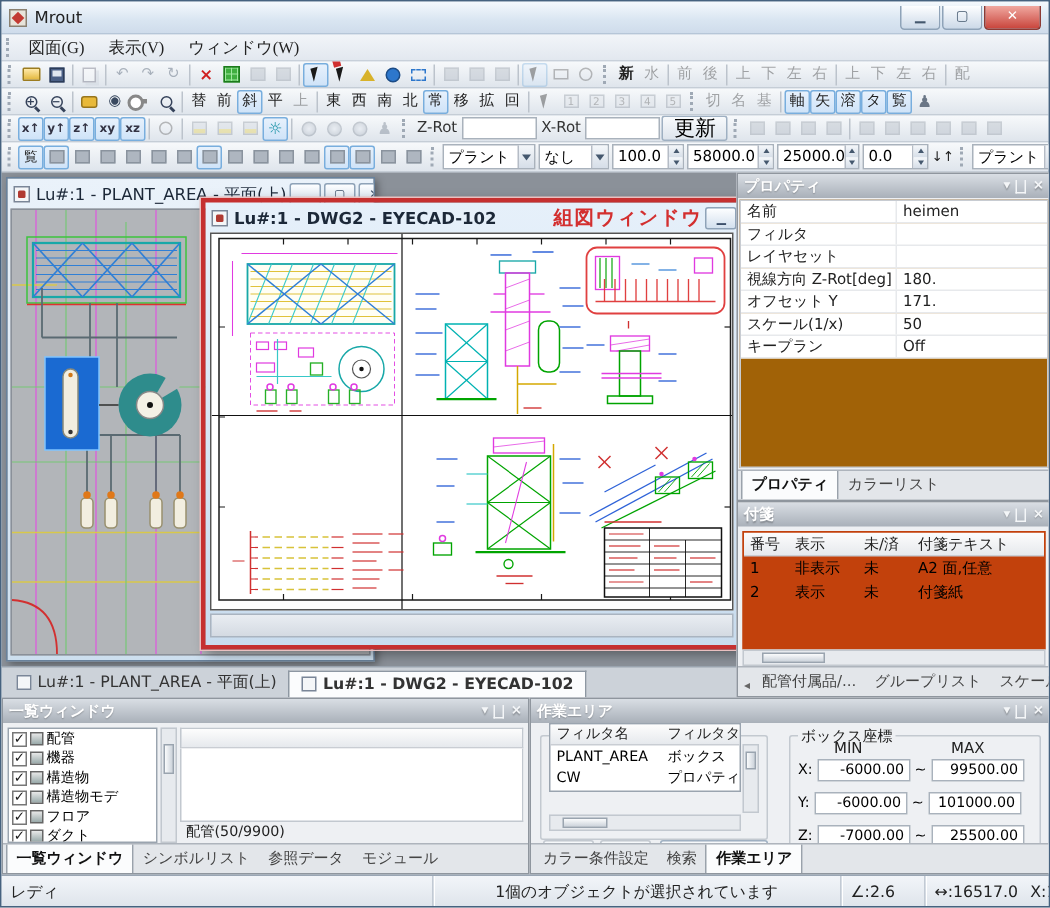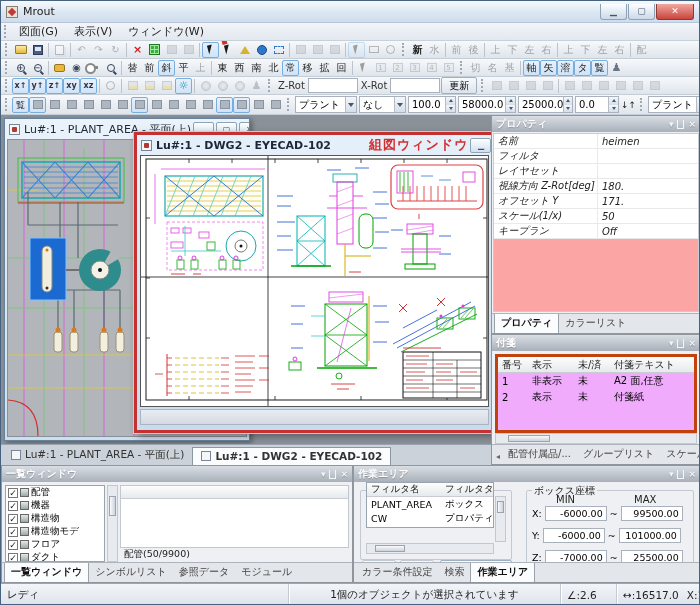--- a/index.html
+++ b/index.html
@@ -9,21 +9,21 @@
   
   .titlebar{position:absolute;left:0;top:0;width:100%;height:22px;background:linear-gradient(#f5f9fd,#d9e5f1 60%,#cfdceb);display:flex;align-items:center;padding:0 5px;border-bottom:1px solid #b6c6d8;}
   .appicon{width:12px;height:12px;margin-right:5px;background:#e8e4da;border:1px solid #8a8070;position:relative;}
   .appicon::after{content:"";position:absolute;left:2px;top:2px;width:6px;height:6px;background:#c23a32;transform:rotate(45deg);}
   .ttl{font-size:11px;color:#222;}
   .winbtns{margin-left:auto;display:flex;}
   .wbtn{width:27px;height:16px;border:1px solid #8fa3b8;border-top:none;background:linear-gradient(#fdfeff,#ccd9e8);display:flex;align-items:center;justify-content:center;font-size:9px;color:#44586e;margin-left:1px;border-radius:0 0 3px 3px;}
   .wbtn.close{background:linear-gradient(#f0a8a0,#c9453c);color:#fff;width:38px;border-color:#8c3a34;}
 
   .menubar{position:absolute;left:0;top:22px;width:100%;height:18px;background:linear-gradient(#f2f5f9,#e2e8ef);display:flex;align-items:center;font-size:11px;border-bottom:1px solid #c8d0da;}
-  .mitem{padding:1px 8px;color:#222;}
+  .mitem{padding:1px 8px;color:#222;font-family:Liberation Serif, serif;}
   .grip{width:3px;height:13px;border-left:2px dotted #9fa9b5;margin:0 4px 0 3px;flex:none;}
   .sep{width:1px;height:14px;background:#bcc3cc;margin:0 2px;flex:none;}
 
   
   .tbrow{position:absolute;left:0;width:100%;height:18px;background:linear-gradient(#f7f9fb,#dfe5ec);border-bottom:1px solid #c5cdd6;display:flex;align-items:center;padding:0 1px;overflow:hidden;white-space:nowrap;}
   #tb1{top:40px}#tb2{top:58px}#tb3{top:76px}#tb4{top:94px;height:20px}
   .tbtn{width:17px;height:16px;flex:none;display:inline-flex;align-items:center;justify-content:center;font-size:10px;color:#222;border:1px solid transparent;border-radius:2px;position:relative;}
   .tbtn.act{border-color:#78aede;background:linear-gradient(#e7f1fc,#cfe3f8);}
   .tbtn.dis{opacity:.38;}
   .kan{font-size:10px;line-height:10px;}
@@ -51,21 +51,21 @@
   .i-key{width:9px;height:3px;background:#888;position:relative;}
   .i-key::before{content:"";position:absolute;left:-4px;top:-3px;width:7px;height:7px;border:2px solid #888;border-radius:50%;background:#fff;}
   .i-gear{font-size:11px;color:#1d94a8;}
   .i-round{width:10px;height:10px;border-radius:50%;background:radial-gradient(#e8ecf2,#9aa4b2);border:1px solid #7d8794;}
   .i-person{font-size:11px;color:#6a7686;}
   .i-yellow{width:10px;height:9px;background:linear-gradient(#cfd5dd 55%,#e6cf4a 45%);border:1px solid #8a939e;}
   .i-numsq{width:10px;height:9px;border:1px solid #8a939e;background:#dfe3e9;font-size:7px;line-height:8px;text-align:center;color:#555;}
   .axisbtn{font-size:8px;font-weight:bold;color:#334;}
   .tlabel{font-size:10px;color:#333;margin:0 3px;flex:none;}
   .tfield{width:50px;height:15px;background:#fff;border:1px solid #a9b2bc;flex:none;}
-  .tbbtn{flex:none;height:17px;padding:0 7px;font-size:10px;display:inline-flex;align-items:center;border:1px solid #9fb0c2;border-radius:2px;background:linear-gradient(#f8fafc,#dde4ec);margin:0 1px;}
+  .tbbtn{flex:none;height:17px;padding:0 7px;font-size:14px;display:inline-flex;align-items:center;border:1px solid #9fb0c2;border-radius:2px;background:linear-gradient(#f8fafc,#dde4ec);margin:0 1px;}
   .combo{flex:none;height:17px;background:#fff;border:1px solid #a9b2bc;display:inline-flex;align-items:center;font-size:10px;padding-left:3px;margin:0 1px;position:relative;}
   .combo .v{flex:1;overflow:hidden;white-space:nowrap;}
   .combo .arr{width:11px;height:100%;background:linear-gradient(#f4f7fa,#d6dee8);border-left:1px solid #b5bcc6;display:flex;align-items:center;justify-content:center;}
   .combo .arr::after{content:"";width:0;height:0;border-left:3px solid transparent;border-right:3px solid transparent;border-top:4px solid #45586e;}
   .spin{flex:none;height:17px;background:#fff;border:1px solid #a9b2bc;display:inline-flex;align-items:center;font-size:10px;padding-left:3px;margin:0 1px;justify-content:center;}
   .spin .v{flex:1;}
   .spin .ud{width:10px;height:100%;border-left:1px solid #b5bcc6;display:flex;flex-direction:column;}
   .spin .ud i{flex:1;display:flex;align-items:center;justify-content:center;background:linear-gradient(#f4f7fa,#d6dee8);}
   .spin .ud i::after{content:"";width:0;height:0;border-left:2.5px solid transparent;border-right:2.5px solid transparent;}
   .spin .ud i.up::after{border-bottom:3.5px solid #45586e;}
@@ -98,27 +98,27 @@
   .ptitle{height:16px;flex:none;background:linear-gradient(#d9dee4,#a9b0b9);color:#fff;font-size:10px;font-weight:bold;display:flex;align-items:center;padding:0 4px;text-shadow:0 1px 1px rgba(0,0,0,.25);}
   .ptools{margin-left:auto;display:flex;gap:4px;font-size:9px;color:#f4f6f8;align-items:center;}
   .ptools span{line-height:9px;}
   .pin{width:7px;height:9px;border:1.5px solid #f4f6f8;border-top:none;}
   .tabs{height:20px;flex:none;display:flex;align-items:flex-end;background:#e3e6ea;border-top:1px solid #aeb4bc;padding-left:2px;font-size:10px;overflow:hidden;}
   .tab{padding:2px 6px 3px;color:#444;white-space:nowrap;}
   .tab.on{background:#fbfcfd;border:1px solid #9aa2ab;border-bottom:none;font-weight:bold;color:#111;}
   .tscroll{font-size:8px;color:#666;padding:0 2px 3px;}
 
   #props{left:490px;top:114px;width:210px;height:219px;}
-  .pgrid{flex:1;background:#fca5a5;border:1px solid #c8ccd2;margin:1px;overflow:hidden;font-style:italic;}
+  .pgrid{flex:1;background:#a16207;border:1px solid #c8ccd2;margin:1px;overflow:hidden;}
   .prow{display:flex;height:15px;align-items:center;font-size:10px;border-bottom:1px solid #e7e9ec;background:#fff;}
   .prow .pl{width:104px;flex:none;padding-left:4px;border-right:1px solid #e7e9ec;color:#222;overflow:hidden;white-space:nowrap;}
   .prow .pv{flex:1;padding-left:4px;color:#222;overflow:hidden;white-space:nowrap;}
 
   #fusen{left:490px;top:333px;width:210px;height:131px;}
-  .ftable{flex:1;background:#f0abfc;border:3px solid #c2410c;margin:3px 3px 0;overflow:hidden;}
+  .ftable{flex:1;background:#c2410c;border:1px solid #c2410c;margin:3px 3px 0;overflow:hidden;}
   .fhead,.frow{display:flex;font-size:10px;align-items:center;height:16px;}
   .fhead{background:linear-gradient(#fdfdfd,#e6e9ed);border-bottom:1px solid #c9cdd3;color:#222;}
   .fh,.fc{padding-left:4px;overflow:hidden;white-space:nowrap;flex:none;}
   .c0{width:30px}.c1{width:46px}.c2{width:36px}.c3{flex:1}
   .hscroll{height:11px;flex:none;margin:0 3px;background:#e7eaee;border:1px solid #c2c8cf;display:flex;align-items:center;}
   .hscroll .thumb{width:42px;height:7px;background:linear-gradient(#fafbfc,#ccd3db);border:1px solid #9aa4af;margin-left:12px;}
 
   
   #listwin{left:0;top:464px;width:352px;height:118px;}
   .lbody{flex:1;display:flex;padding:3px 3px 0;gap:2px;overflow:hidden;}

